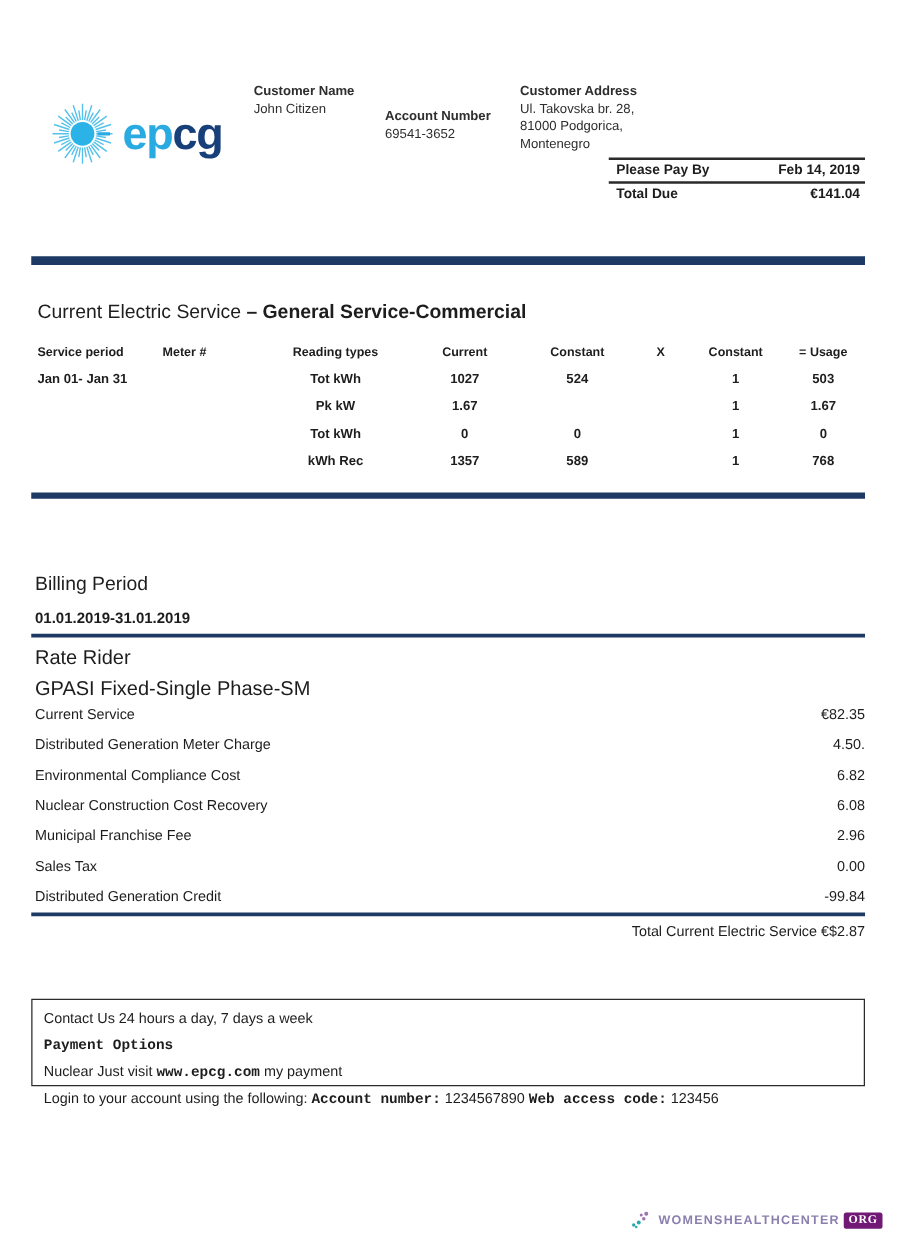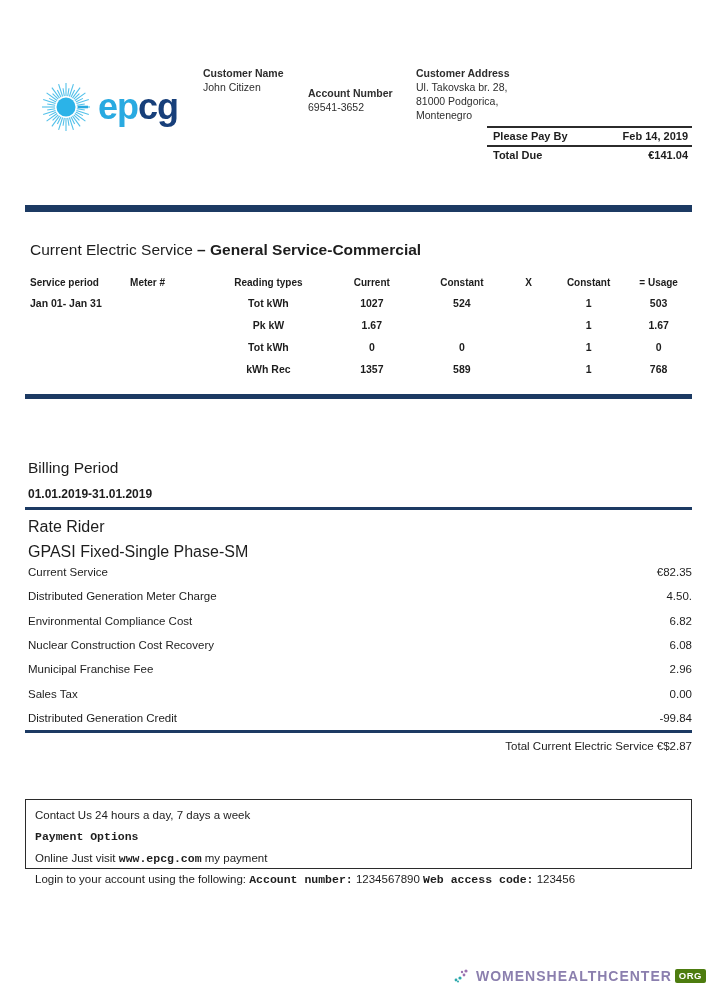--- a/index.html
+++ b/index.html
@@ -48,22 +48,22 @@
   .total-line { position:absolute; right:28px; top:740px; font-size:11.5px; color:#1d1d1d; }
   
   .contact-box {
     position:absolute; left:25px; top:799px; width:667px; height:70px;
     border:1.6px solid #2b2b2b; padding:5px 9px; font-size:11.5px; color:#1d1d1d;
   }
   .contact-box .ln { line-height:21.3px; }
   .contact-box b { font-weight:bold;font-family:Liberation Mono, monospace; }
   
   .watermark { position:absolute; right:14px; top:968px; display:flex; align-items:center; gap:3px; }
-  .wm-text { font-size:14px; letter-spacing:1px; color:#8b7fae; font-weight:bold; }
-  .wm-badge { font-size:9.5px; font-weight:bold; color:#ffffff; background:#4d7c0f; padding:1px 4px 2px; border-radius:2px; letter-spacing:0.5px; }
+  .wm-text { font-size:10px; letter-spacing:1px; color:#8b7fae; font-weight:bold; }
+  .wm-badge { font-size:9.5px; font-weight:bold; color:#ffffff; background:#701a75; padding:1px 4px 2px; border-radius:2px; letter-spacing:0.5px;font-family:Liberation Serif, serif; }
 </style>
 </head>
 <body>
 
 <div class="page">
 
   <div class="logo">
     <svg width="78" height="66" viewBox="0 0 78 66">
       <g stroke="#53c1ea" stroke-width="1.1">
         <g id="rays">
@@ -251,21 +251,21 @@
       <span class="amt">-99.84</span>
     </div>
   </div>
 
   <div class="bar bar4"></div>
   <div class="total-line">Total Current Electric Service €$2.87</div>
 
   <div class="contact-box">
     <div class="ln">Contact Us 24 hours a day, 7 days a week</div>
     <div class="ln"><b>Payment Options</b></div>
-    <div class="ln"><span>Online Just visit </span><b>www.epcg.com</b><span> my payment</span></div>
+    <div class="ln"><span>Nuclear Just visit </span><b>www.epcg.com</b><span> my payment</span></div>
     <div class="ln"><span>Login to your account using the following: </span><b>Account number:</b><span> 1234567890 </span><b>Web access code:</b><span> 123456</span></div>
   </div>
 
   <div class="watermark">
     <svg width="20" height="16" viewBox="0 0 20 16">
       <circle cx="3" cy="12" r="1.4" fill="#2ba8ab"></circle>
       <circle cx="7" cy="10" r="1.6" fill="#2ba8ab"></circle>
       <circle cx="11" cy="7" r="1.4" fill="#9b72b0"></circle>
       <circle cx="9" cy="4" r="1.2" fill="#9b72b0"></circle>
       <circle cx="13" cy="3" r="1.6" fill="#9b72b0"></circle>

